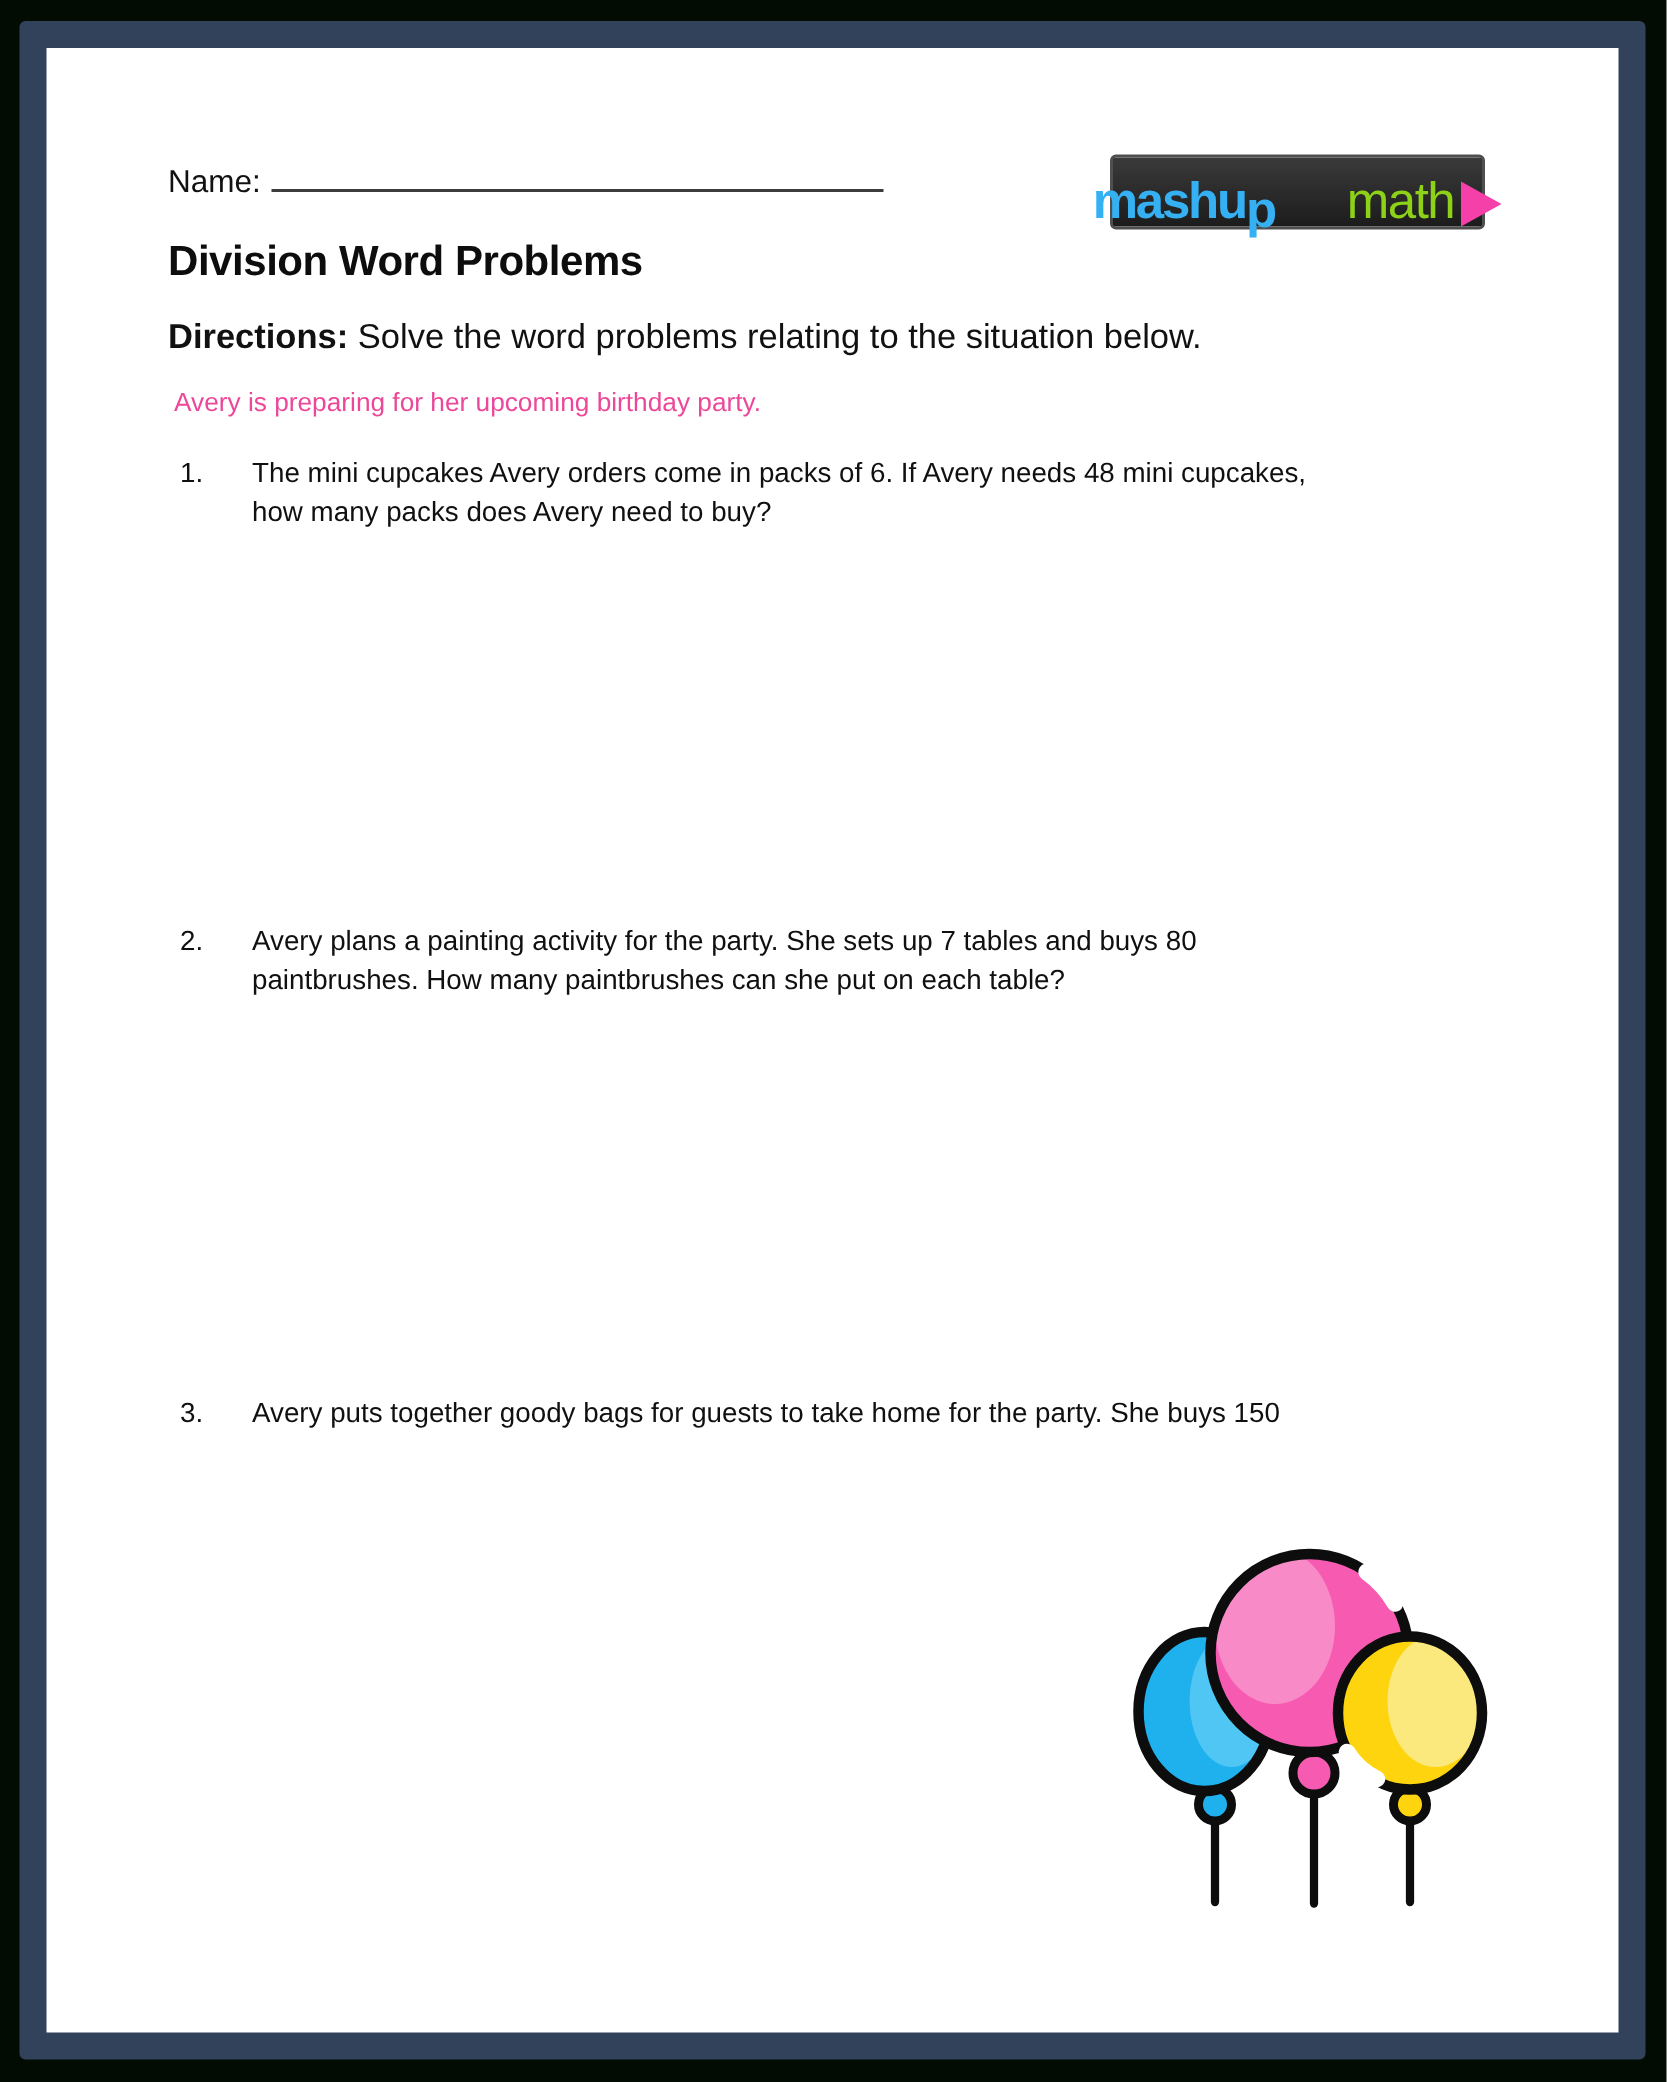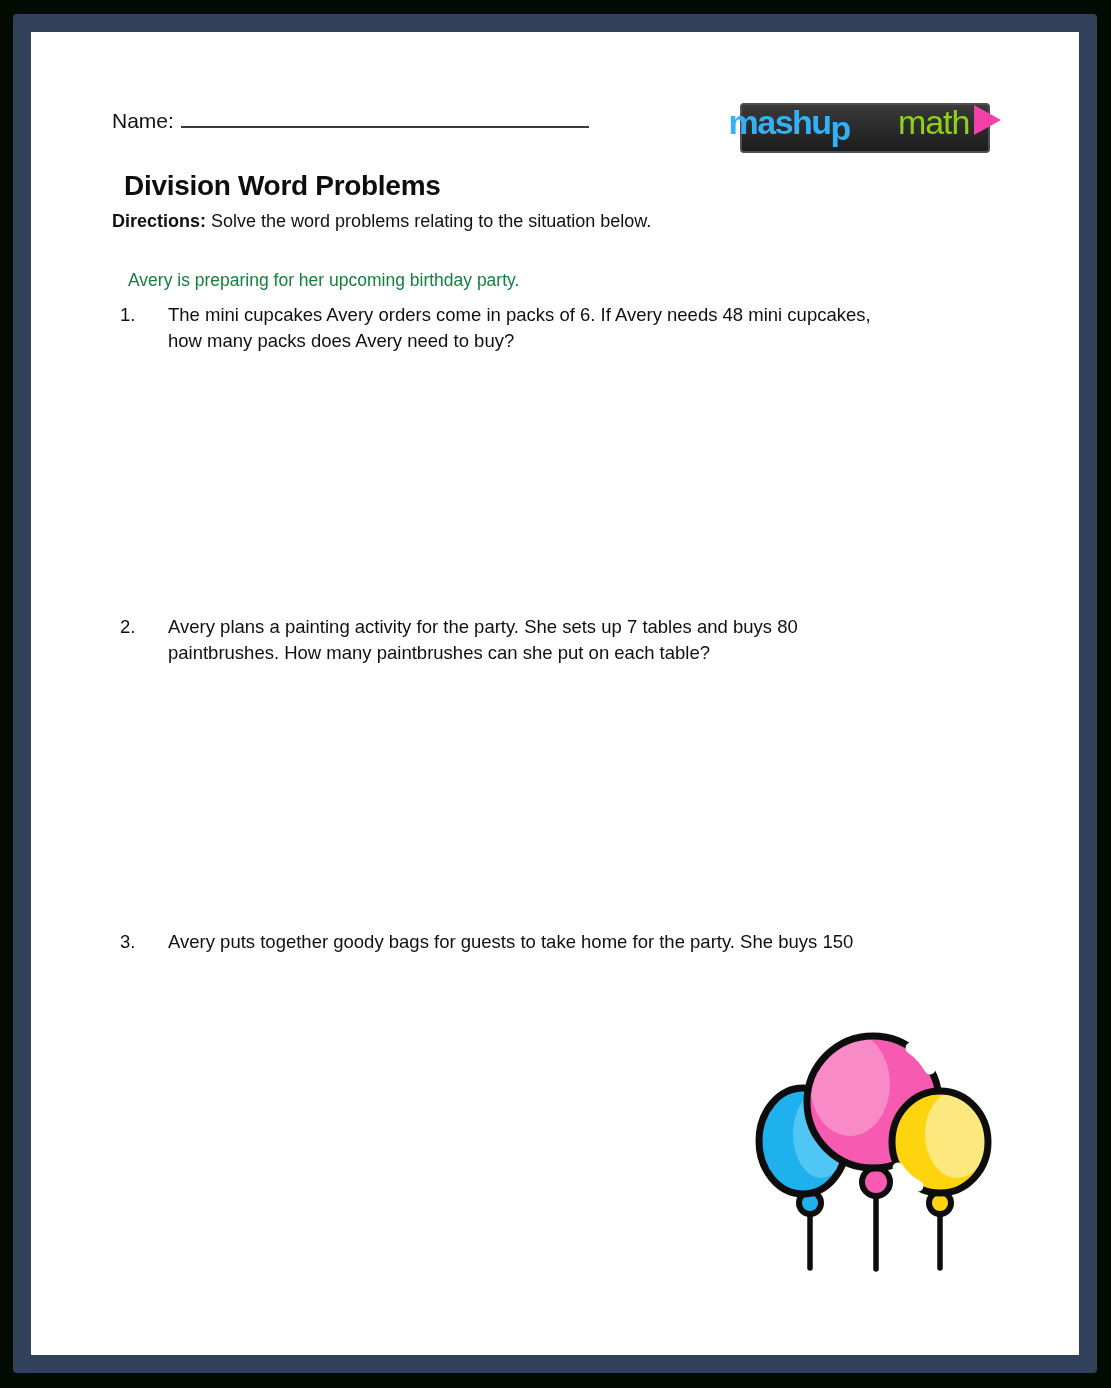--- a/index.html
+++ b/index.html
@@ -23,39 +23,39 @@
   .name-row{position:absolute;left:81px;top:72px;font-size:21px;color:#111;white-space:nowrap;}
   .name-line{
     display:inline-block;width:408px;height:1.05em;
     border-bottom:2px solid #3c3c3c;margin-left:7px;
   }
   .logo{
     position:absolute;left:709px;top:71px;width:250px;height:50px;
     background:linear-gradient(#3a3a3a,#1c1c1c);
     border:2px solid #4f4f4f;border-radius:4px;
     box-sizing:border-box;
-    display:flex;align-items:flex-start;justify-content:center;
+    display:flex;align-items:flex-end;justify-content:center;
   }
   .logo-text{font-size:34px;font-weight:bold;letter-spacing:-1.5px;line-height:1;}
   .logo-mashu{color:#35b0f2;}
   .logo-p{color:#35b0f2;display:inline-block;transform:translateY(6px);}
   .logo-math{color:#8ed217;font-weight:normal;letter-spacing:-1px;margin-left:48px;}
   .logo-play{
     width:0;height:0;margin-left:5px;
     border-left:27px solid #f53fa9;
     border-top:15px solid transparent;
     border-bottom:15px solid transparent;
   }
 
   .title{
-    position:absolute;left:81px;top:126px;margin:12px;
+    position:absolute;left:81px;top:126px;margin:0;
     font-size:28px;font-weight:bold;color:#0d0d0d;letter-spacing:-0.3px;
   }
-  .directions{position:absolute;left:81px;top:179px;margin:0;font-size:18px;color:#111;}
-  .scenario{position:absolute;left:81px;top:222px;margin:16px;font-size:17.5px;color:#15803d;}
+  .directions{position:absolute;left:81px;top:179px;margin:0;font-size:23px;color:#111;}
+  .scenario{position:absolute;left:81px;top:222px;margin:4px;font-size:17.5px;color:#ec4899;}
 
   
   .problem{
     position:absolute;left:89px;display:flex;
     font-size:18.5px;line-height:25.5px;color:#101010;
   }
   .problem .num{width:48px;flex:none;}
   .problem .ptext{width:840px;}
   .problem .pline{display:block;}
   .p1{top:270px;}

